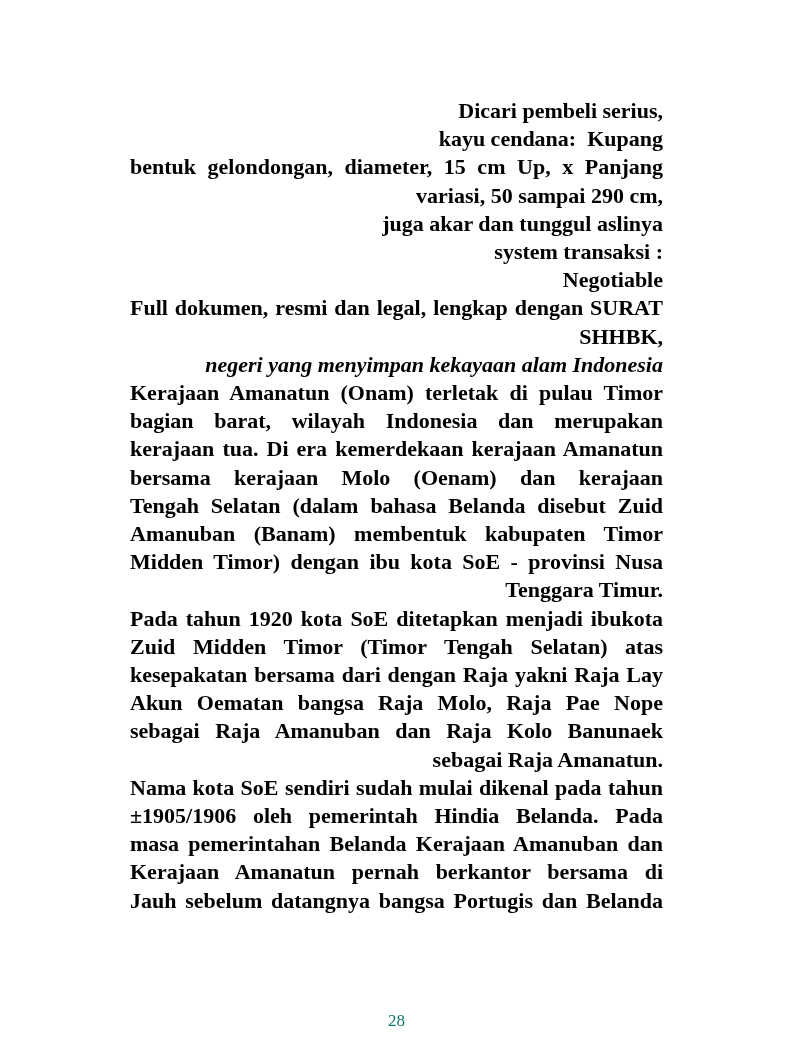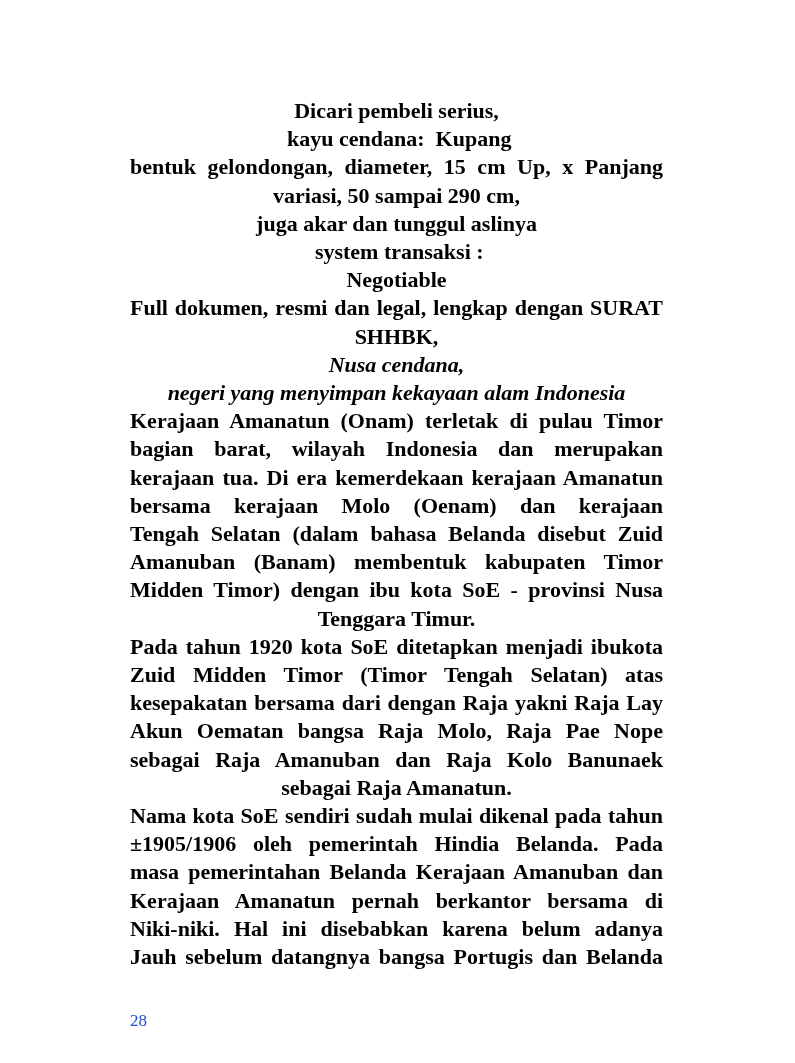--- a/index.html
+++ b/index.html
@@ -20,77 +20,75 @@
     left: 130px;
     top: 97px;
     width: 533px;
     font-size: 22px;
     line-height: 28.2px;
     font-weight: bold;
     color: #000000;
   }
   .text-body .line {
     white-space: pre;          
-    text-align: center;
+    text-align: right;
   }
   .text-body .line.justify {
     white-space: nowrap;
     text-align: justify;
     text-align-last: justify;
     text-justify: inter-word;
   }
   .text-body .line.italic {
     font-style: italic;
   }
   .page-footer {
     position: absolute;
     left: 130px;
     top: 1011px;
     width: 533px;
-    text-align: left;
+    text-align: center;
     font-size: 17px;
     line-height: 20px;
     font-weight: normal;
-    color: #1d4ed8;
+    color: #0f766e;
   }
 </style>
 </head>
 <body>
 
 <div class="page">
   <div class="text-body">
 
   <div class="line">Dicari pembeli serius,</div>
       <div class="line"> kayu cendana:  Kupang</div>
       <div class="line justify">bentuk gelondongan, diameter, 15 cm Up, x Panjang</div>
       <div class="line">variasi, 50 sampai 290 cm,</div>
       <div class="line">juga akar dan tunggul aslinya</div>
       <div class="line"> system transaksi :</div>
       <div class="line">Negotiable</div>
       <div class="line justify">Full dokumen, resmi dan legal, lengkap dengan SURAT</div>
       <div class="line">SHHBK,</div>
-      <div class="line italic">Nusa cendana,</div>
       <div class="line italic">negeri yang menyimpan kekayaan alam Indonesia</div>
       <div class="line justify">Kerajaan Amanatun (Onam) terletak di pulau Timor</div>
       <div class="line justify">bagian barat, wilayah Indonesia dan merupakan</div>
       <div class="line justify">kerajaan tua. Di era kemerdekaan kerajaan Amanatun</div>
       <div class="line justify">bersama kerajaan Molo (Oenam) dan kerajaan</div>
       <div class="line justify">Tengah Selatan (dalam bahasa Belanda disebut Zuid</div>
       <div class="line justify">Amanuban (Banam) membentuk kabupaten Timor</div>
       <div class="line justify">Midden Timor) dengan ibu kota SoE - provinsi Nusa</div>
       <div class="line">Tenggara Timur.</div>
       <div class="line justify">Pada tahun 1920 kota SoE ditetapkan menjadi ibukota</div>
       <div class="line justify">Zuid Midden Timor (Timor Tengah Selatan) atas</div>
       <div class="line justify">kesepakatan bersama dari dengan Raja yakni Raja Lay</div>
       <div class="line justify">Akun Oematan bangsa Raja Molo, Raja Pae Nope</div>
       <div class="line justify">sebagai Raja Amanuban dan Raja Kolo Banunaek</div>
       <div class="line">sebagai Raja Amanatun.</div>
       <div class="line justify">Nama kota SoE sendiri sudah mulai dikenal pada tahun</div>
       <div class="line justify">±1905/1906 oleh pemerintah Hindia Belanda. Pada</div>
       <div class="line justify">masa pemerintahan Belanda Kerajaan Amanuban dan</div>
       <div class="line justify">Kerajaan Amanatun pernah berkantor bersama di</div>
-      <div class="line justify">Niki-niki. Hal ini disebabkan karena belum adanya</div>
       <div class="line justify">Jauh sebelum datangnya bangsa Portugis dan Belanda</div>
     </div>
   <div class="page-footer">
     <span>28</span>
   </div>
 </div>
 
 </body></html>

